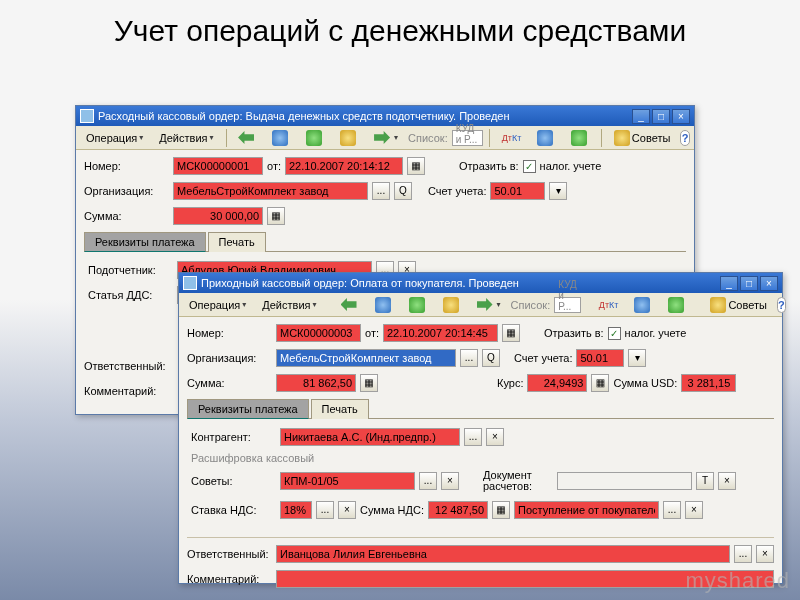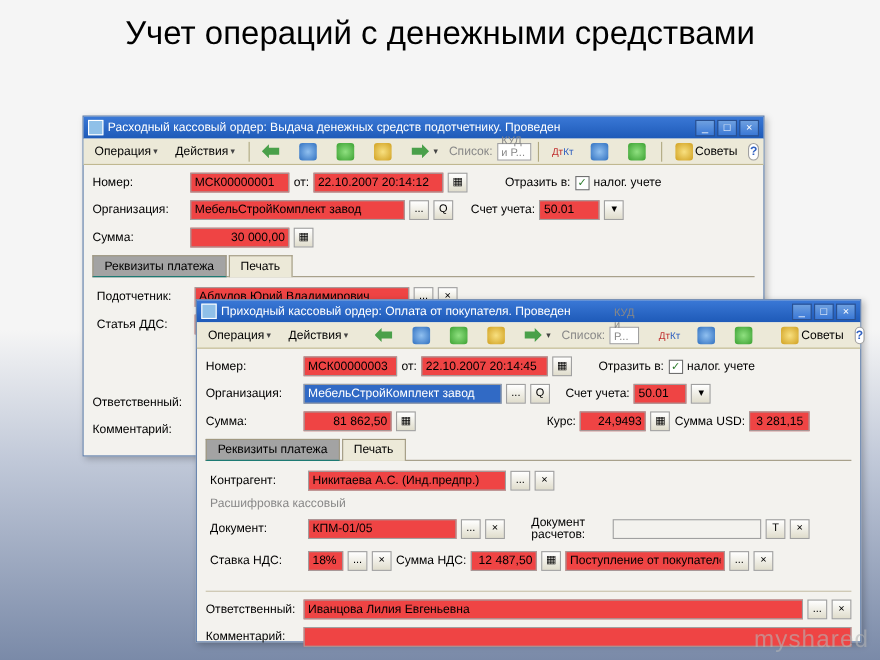--- a/index.html
+++ b/index.html
@@ -366,21 +366,21 @@
     </div>
     <div class="tabpanel">
       <div class="row">
         <span class="lbl">Контрагент:</span>
         <input class="fld" style="width: 180px;" value="Никитаева А.С. (Инд.предпр.)">
         <div class="btn-sq">...</div>
         <div class="btn-sq">×</div>
       </div>
       <div class="section-title">Расшифровка кассовый</div>
       <div class="row">
-        <span class="lbl">Документ:</span>
+        <span class="lbl">Советы:</span>
         <input class="fld" style="width: 135px;" value="КПМ-01/05">
         <div class="btn-sq">...</div>
         <div class="btn-sq">×</div>
         <span style="width:70px;margin-left:20px;line-height:11px">Документ расчетов:</span>
         <input class="fld ro" style="width: 135px;">
         <div class="btn-sq">T</div>
         <div class="btn-sq">×</div>
       </div>
       <div class="row" style="margin-top:8px">
         <span class="lbl">Ставка НДС:</span>

